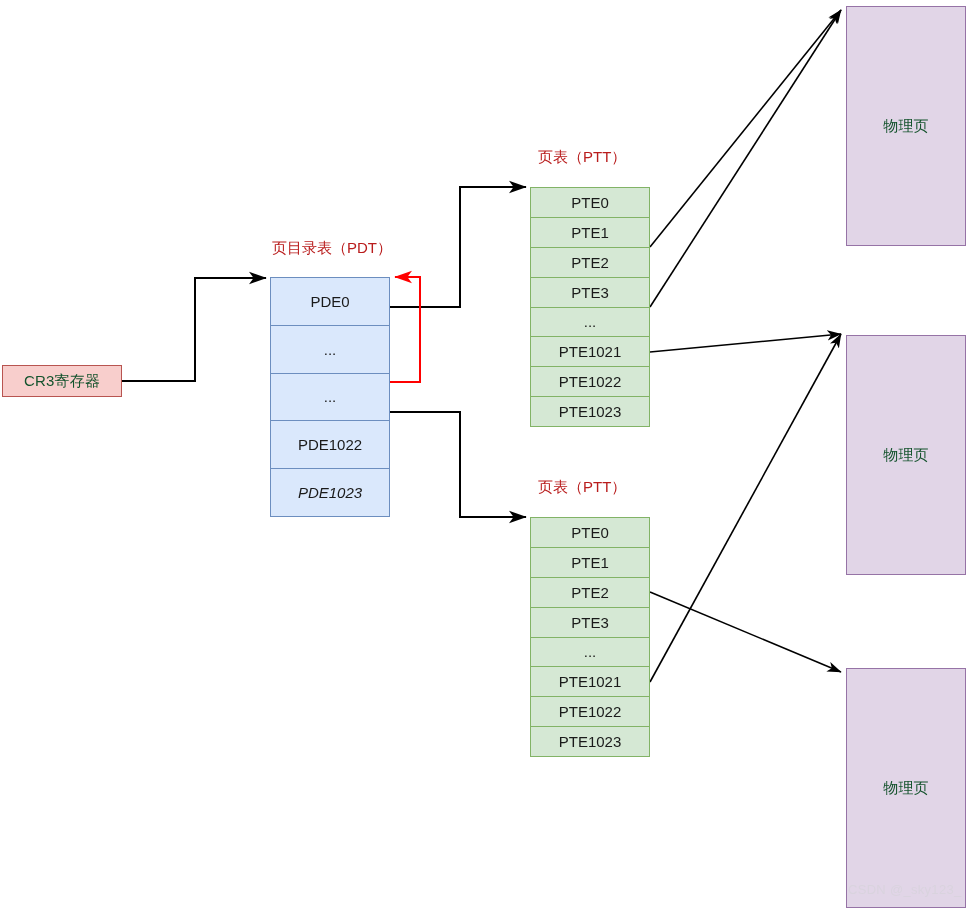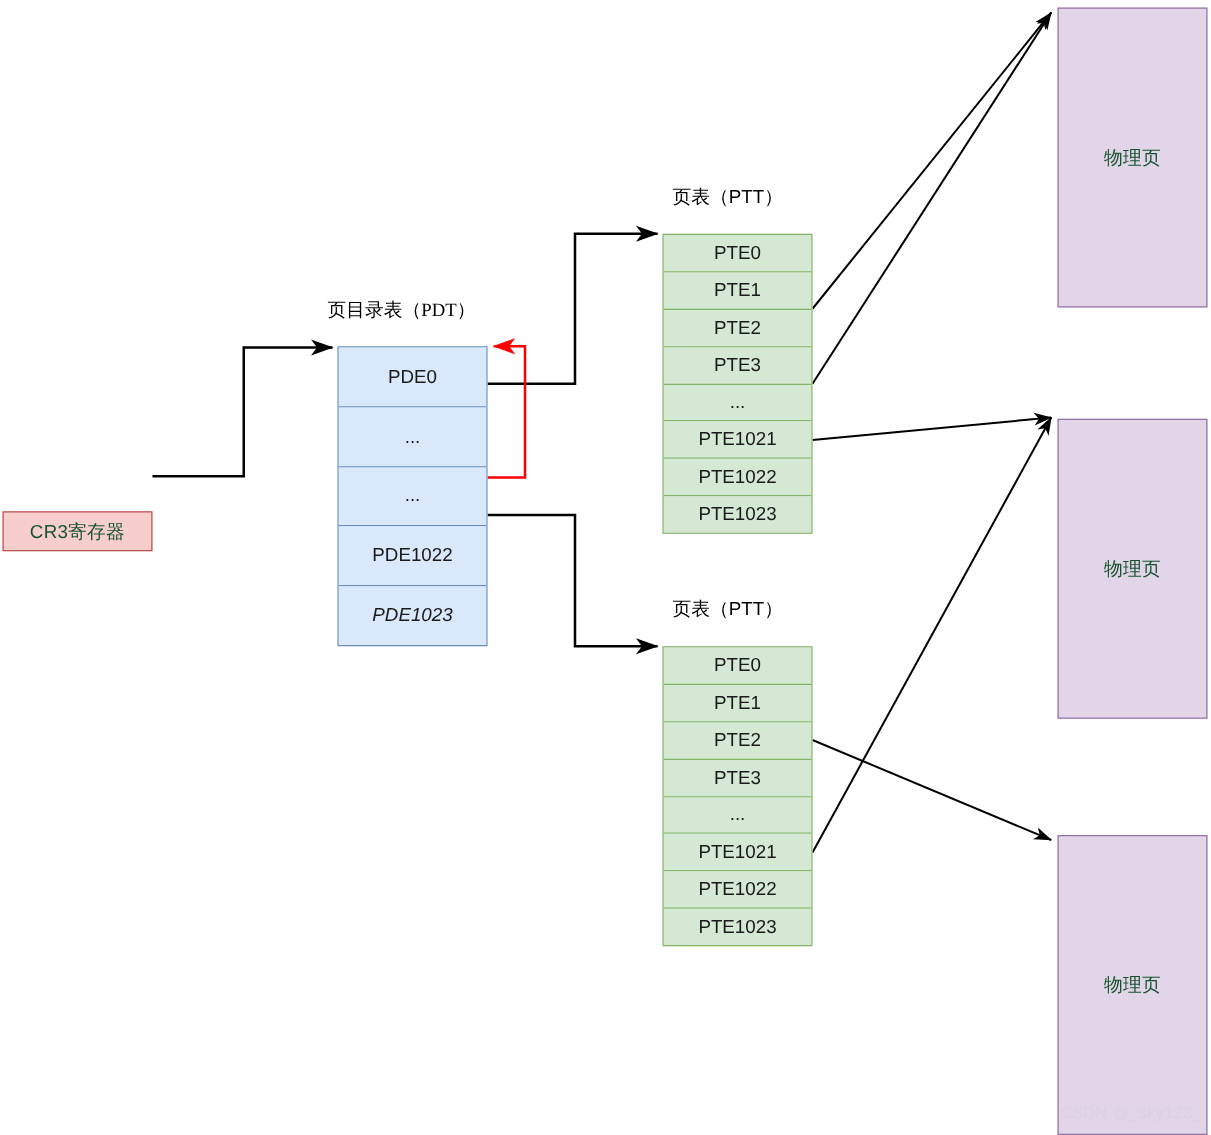--- a/index.html
+++ b/index.html
@@ -35,21 +35,20 @@
     font-size: 15px;
     color: #14532d;
     letter-spacing: 0.2px;
   }
 
   
   .reg-box {
     background: #f8cecc;
     border: 1px solid #b85450;
     font-size: 15px;
-    margin-top: 44px;
   }
 
   
   .table-box {
     position: absolute;
     box-sizing: border-box;
     display: flex;
     flex-direction: column;
   }
   .table-box .cell {
@@ -89,21 +88,21 @@
   
   .phys {
     background: #e1d5e7;
     border: 1px solid #9673a6;
   }
 
   
   .caption {
     position: absolute;
     font-size: 15px;
-    color: #000000;
+    color: #b91c1c;
     white-space: nowrap;
   }
 
   
   .watermark {
     position: absolute;
     font-size: 13px;
     color: #d9d3de;
     white-space: nowrap;
     letter-spacing: 0.3px;
@@ -140,21 +139,21 @@
 
     <path d="M650,682 L841,334" fill="none" stroke="#000000" stroke-width="1.6" marker-end="url(#ah-black)"></path>
 
     <path d="M650,592 L841,672" fill="none" stroke="#000000" stroke-width="1.6" marker-end="url(#ah-black)"></path>
   </svg>
 
   <div class="node reg-box" style="left:2px; top:365px; width:120px; height:32px;">
     <span>CR3寄存器</span>
   </div>
 
-  <div class="caption" style="left:262px; top:239px;font-family:Liberation Serif, serif;">页目录表（PDT）</div>
+  <div class="caption" style="left:272px; top:239px;">页目录表（PDT）</div>
 
   <div class="table-box pdt" style="left:270px; top:277px; width:120px; height:240px;">
     <div class="cell">PDE0</div>
     <div class="cell">...</div>
     <div class="cell">...</div>
     <div class="cell">PDE1022</div>
     <div class="cell">PDE1023</div>
   </div>
 
   <div class="caption" style="left:538px; top:148px;">页表（PTT）</div>

